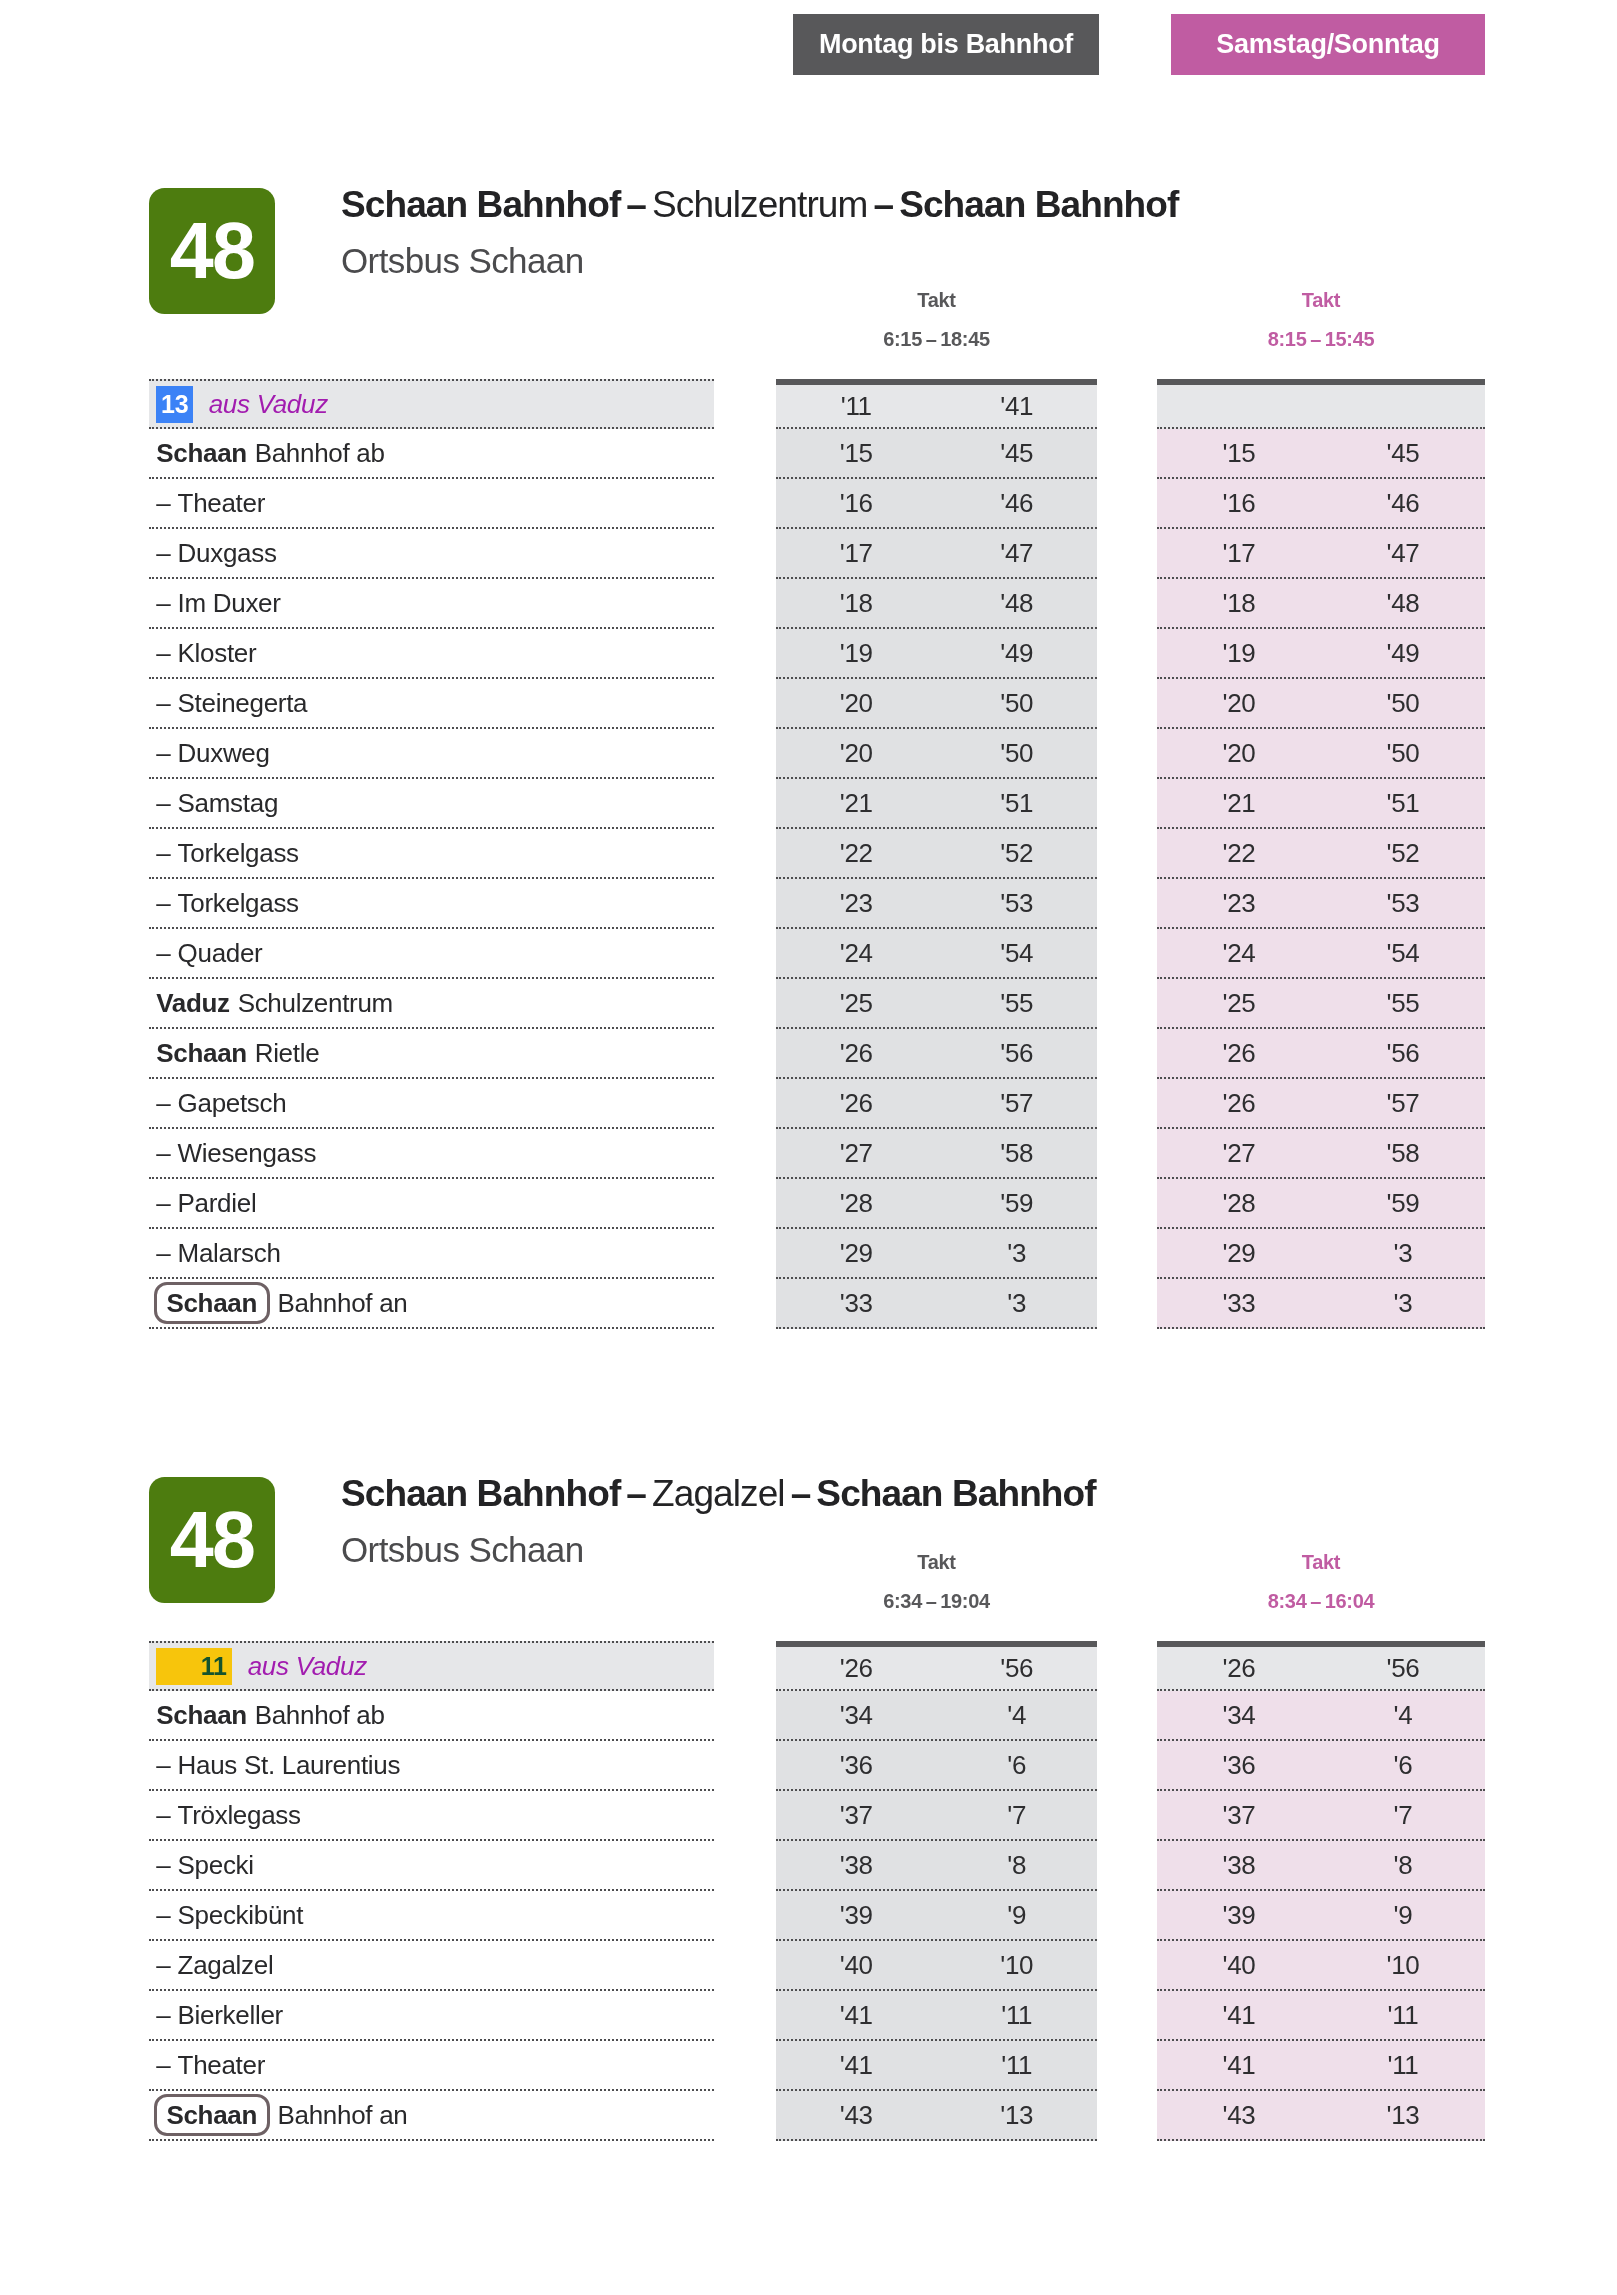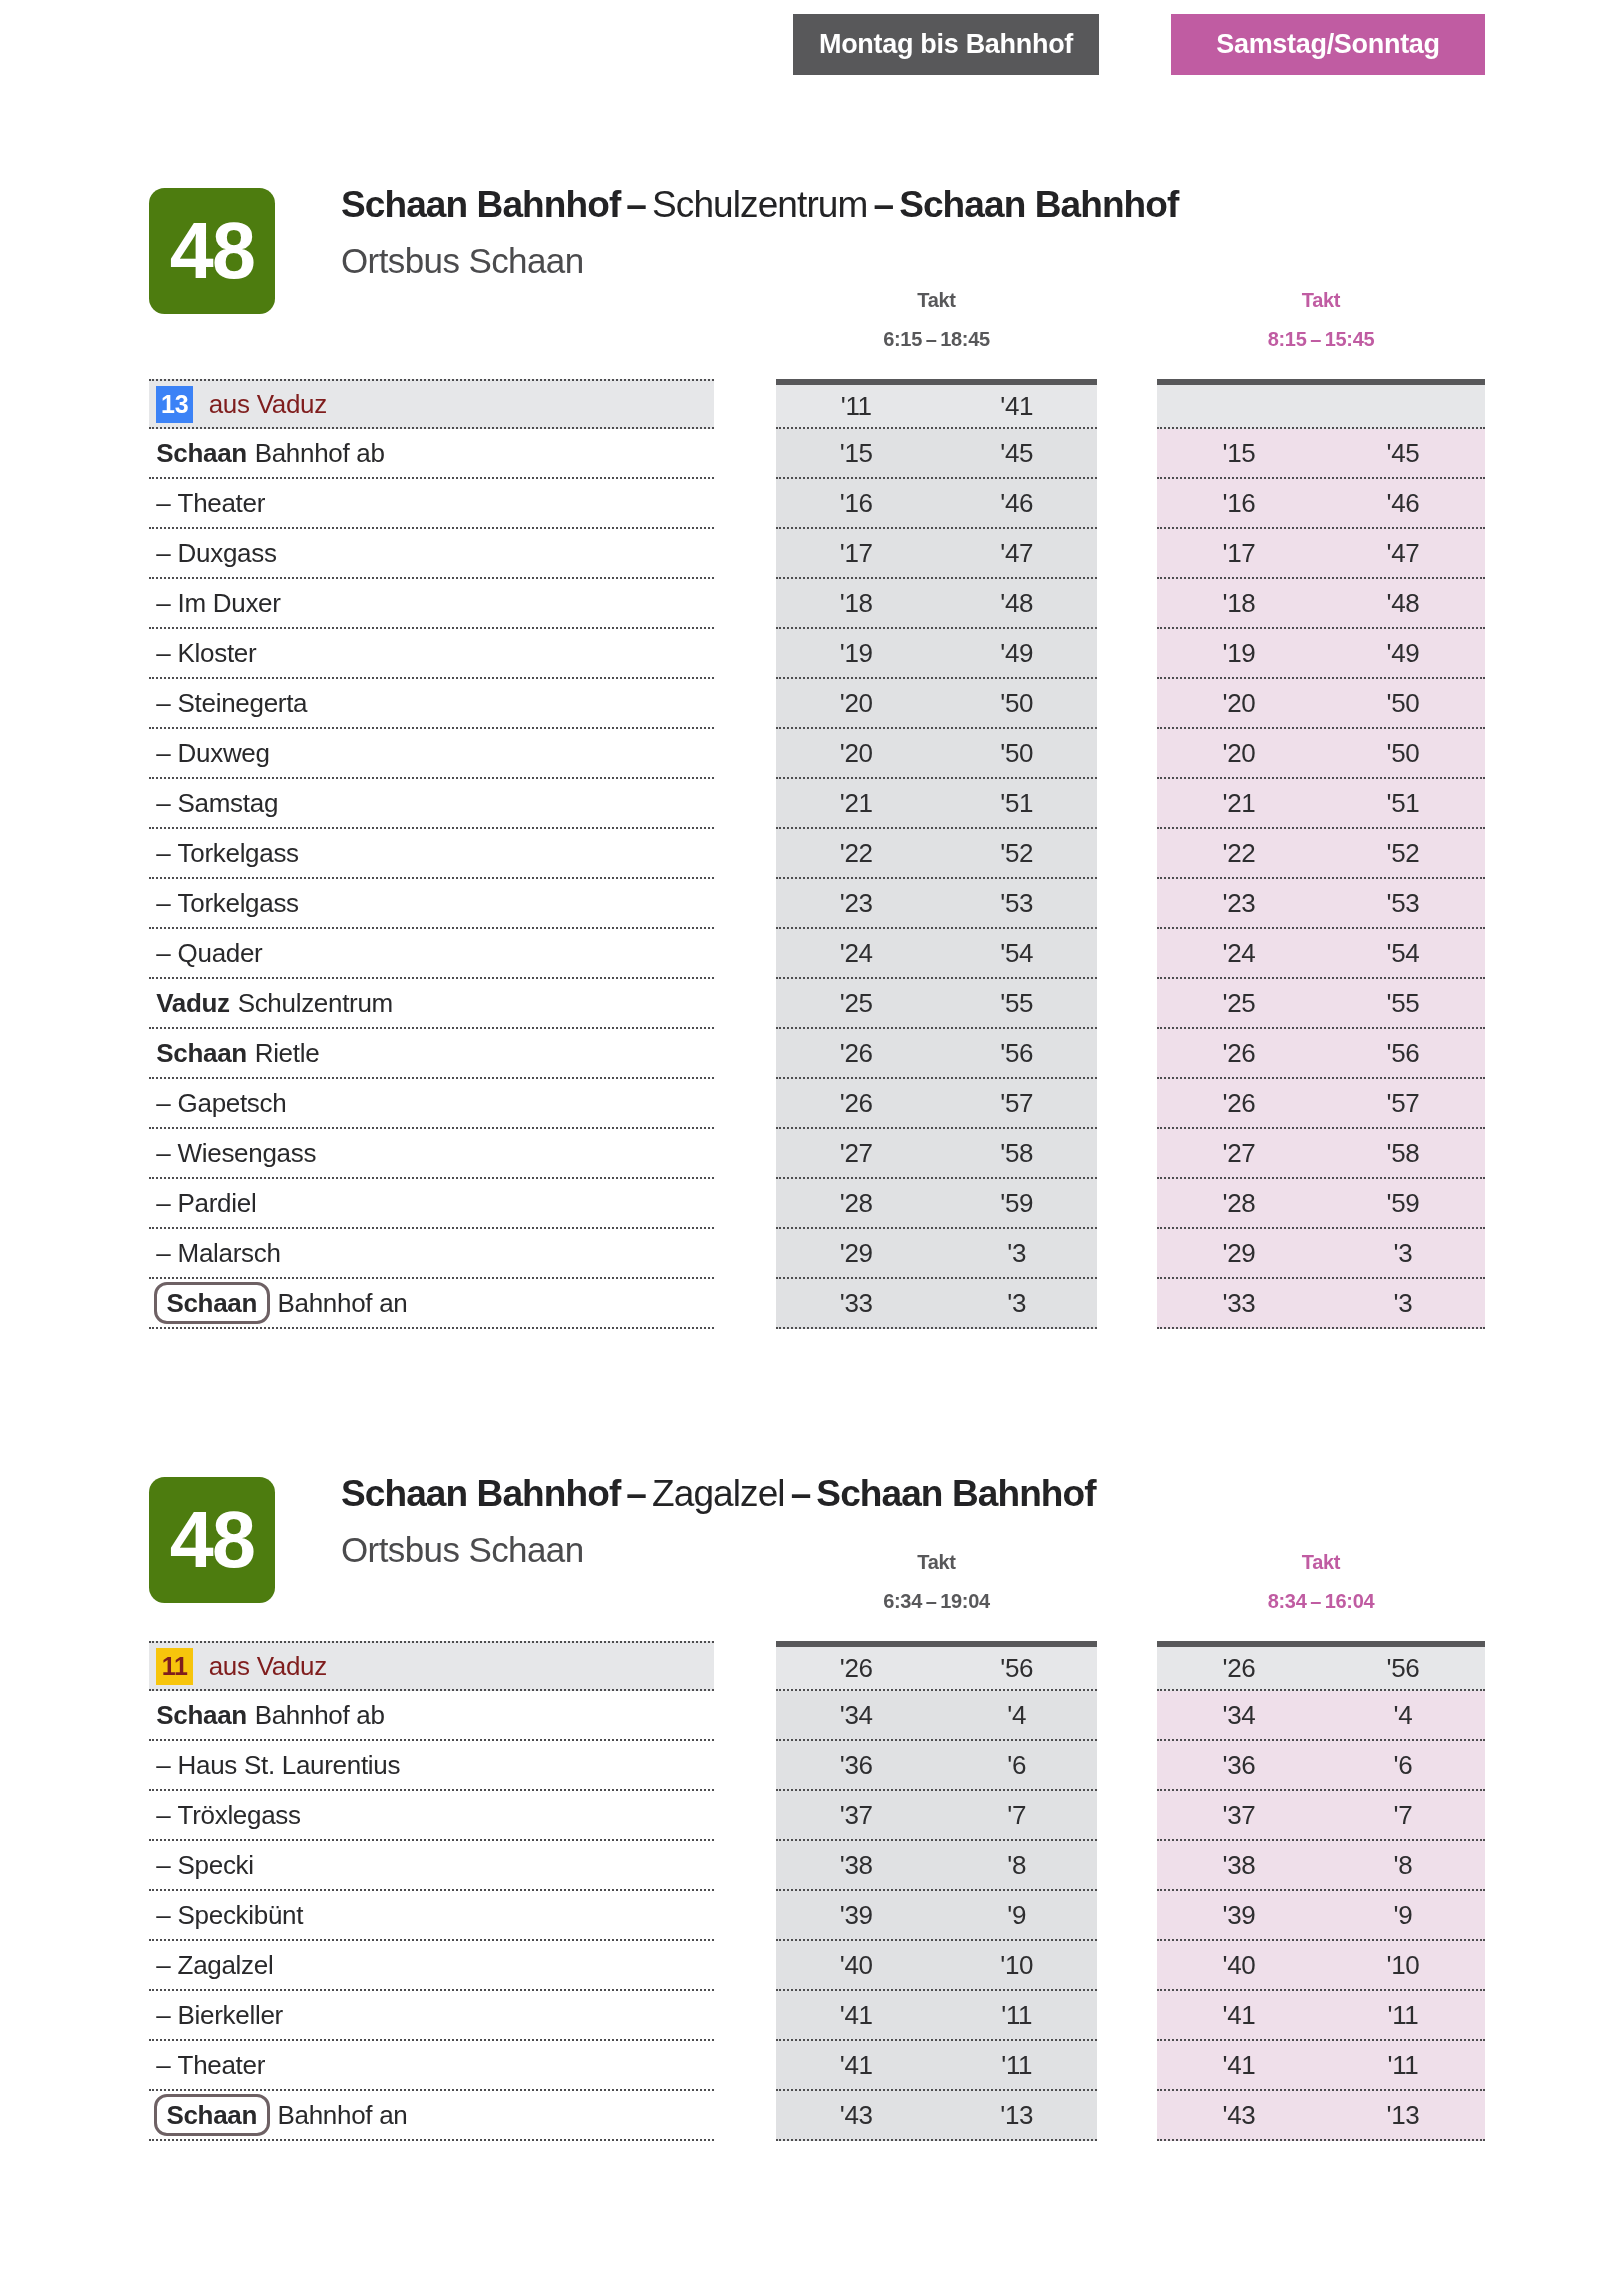--- a/index.html
+++ b/index.html
@@ -61,21 +61,21 @@
   .cell-time.left{width:321px;background:#e0e1e3;}
   .cell-time.right{width:328px;background:#efdfea;}
   .row.first .cell-time.left,
   .row.first .cell-time.right{background:#e6e7e9;border-top:6px solid #58585a;}
   .cell-time .min{width:50%;text-align:center;letter-spacing:-0.3px;}
 
   .origin-badge{
     width:37px;height:37px;display:flex;align-items:center;justify-content:center;
     font-weight:bold;font-size:25px;margin-right:15.5px;flex:none;
   }
-  .origin-label{color:#7f1d1d;}
+  .origin-label{font-style:italic;color:#a21caf;}
 
   .dash{margin-right:7.2px;}
   .bn{font-weight:bold;margin-right:7.8px;}
   .bn.boxed{
     border:3px solid #6e6164;border-radius:13px;padding:0 9.6px;line-height:36px;
     margin-left:-2.4px;margin-right:7.8px;
   }
 </style>
 </head>
 <body>
@@ -423,21 +423,21 @@
         <span class="takt-range">6:34 – 19:04</span>
       </div>
       <div class="takt right">
         <span class="takt-label">Takt</span>
         <span class="takt-range">8:34 – 16:04</span>
       </div>
     </div>
     <div class="rows">
         <div class="row first">
           <div class="cell cell-name">
-            <span class="origin-badge" style="background: rgb(247, 197, 12); color: #7f1d1d;">11</span>
+            <span class="origin-badge" style="background: rgb(247, 197, 12); color: #14532d; padding-left: 39px;">11</span>
             <span class="origin-label">aus Vaduz</span>
           </div>
           <div class="cell-sp1"></div>
           <div class="cell cell-time left">
             <span class="min">'26</span>
             <span class="min">'56</span>
           </div>
           <div class="cell-sp2"></div>
           <div class="cell cell-time right">
             <span class="min">'26</span>

